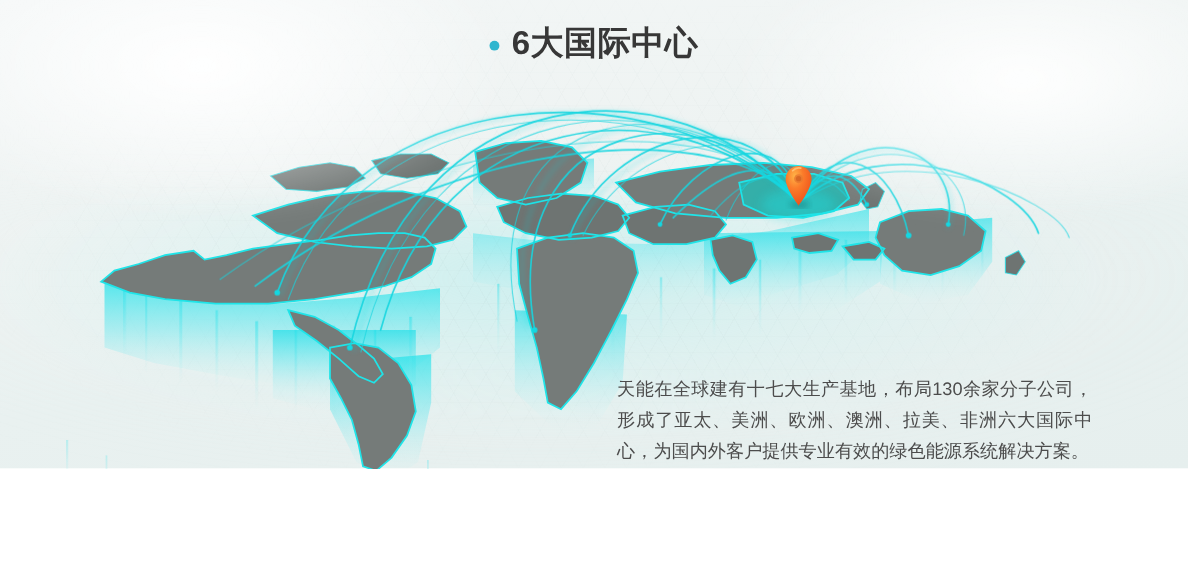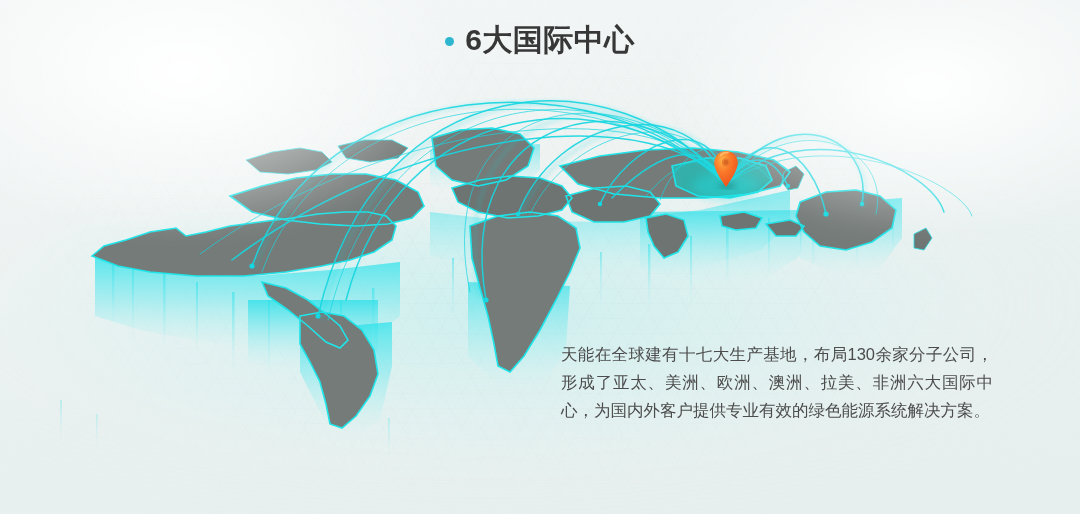--- a/index.html
+++ b/index.html
@@ -3,21 +3,21 @@
 <meta charset="utf-8">
 <style>
   html, body {
     margin: 0;
     padding: 0;
     background: #ffffff;
   }
   #stage {
     position: relative;
     width: 1080px;
-    height: 514px;
+    height: 426px;
     overflow: hidden;
     font-family: "Liberation Sans", "DejaVu Sans", sans-serif;
     background: linear-gradient(170deg, #f4f7f7 0%, #eef3f2 38%, #e9f1f0 62%, #e6efee 100%);
   }
 
   
   .haze {
     position: absolute;
     pointer-events: none;
   }

